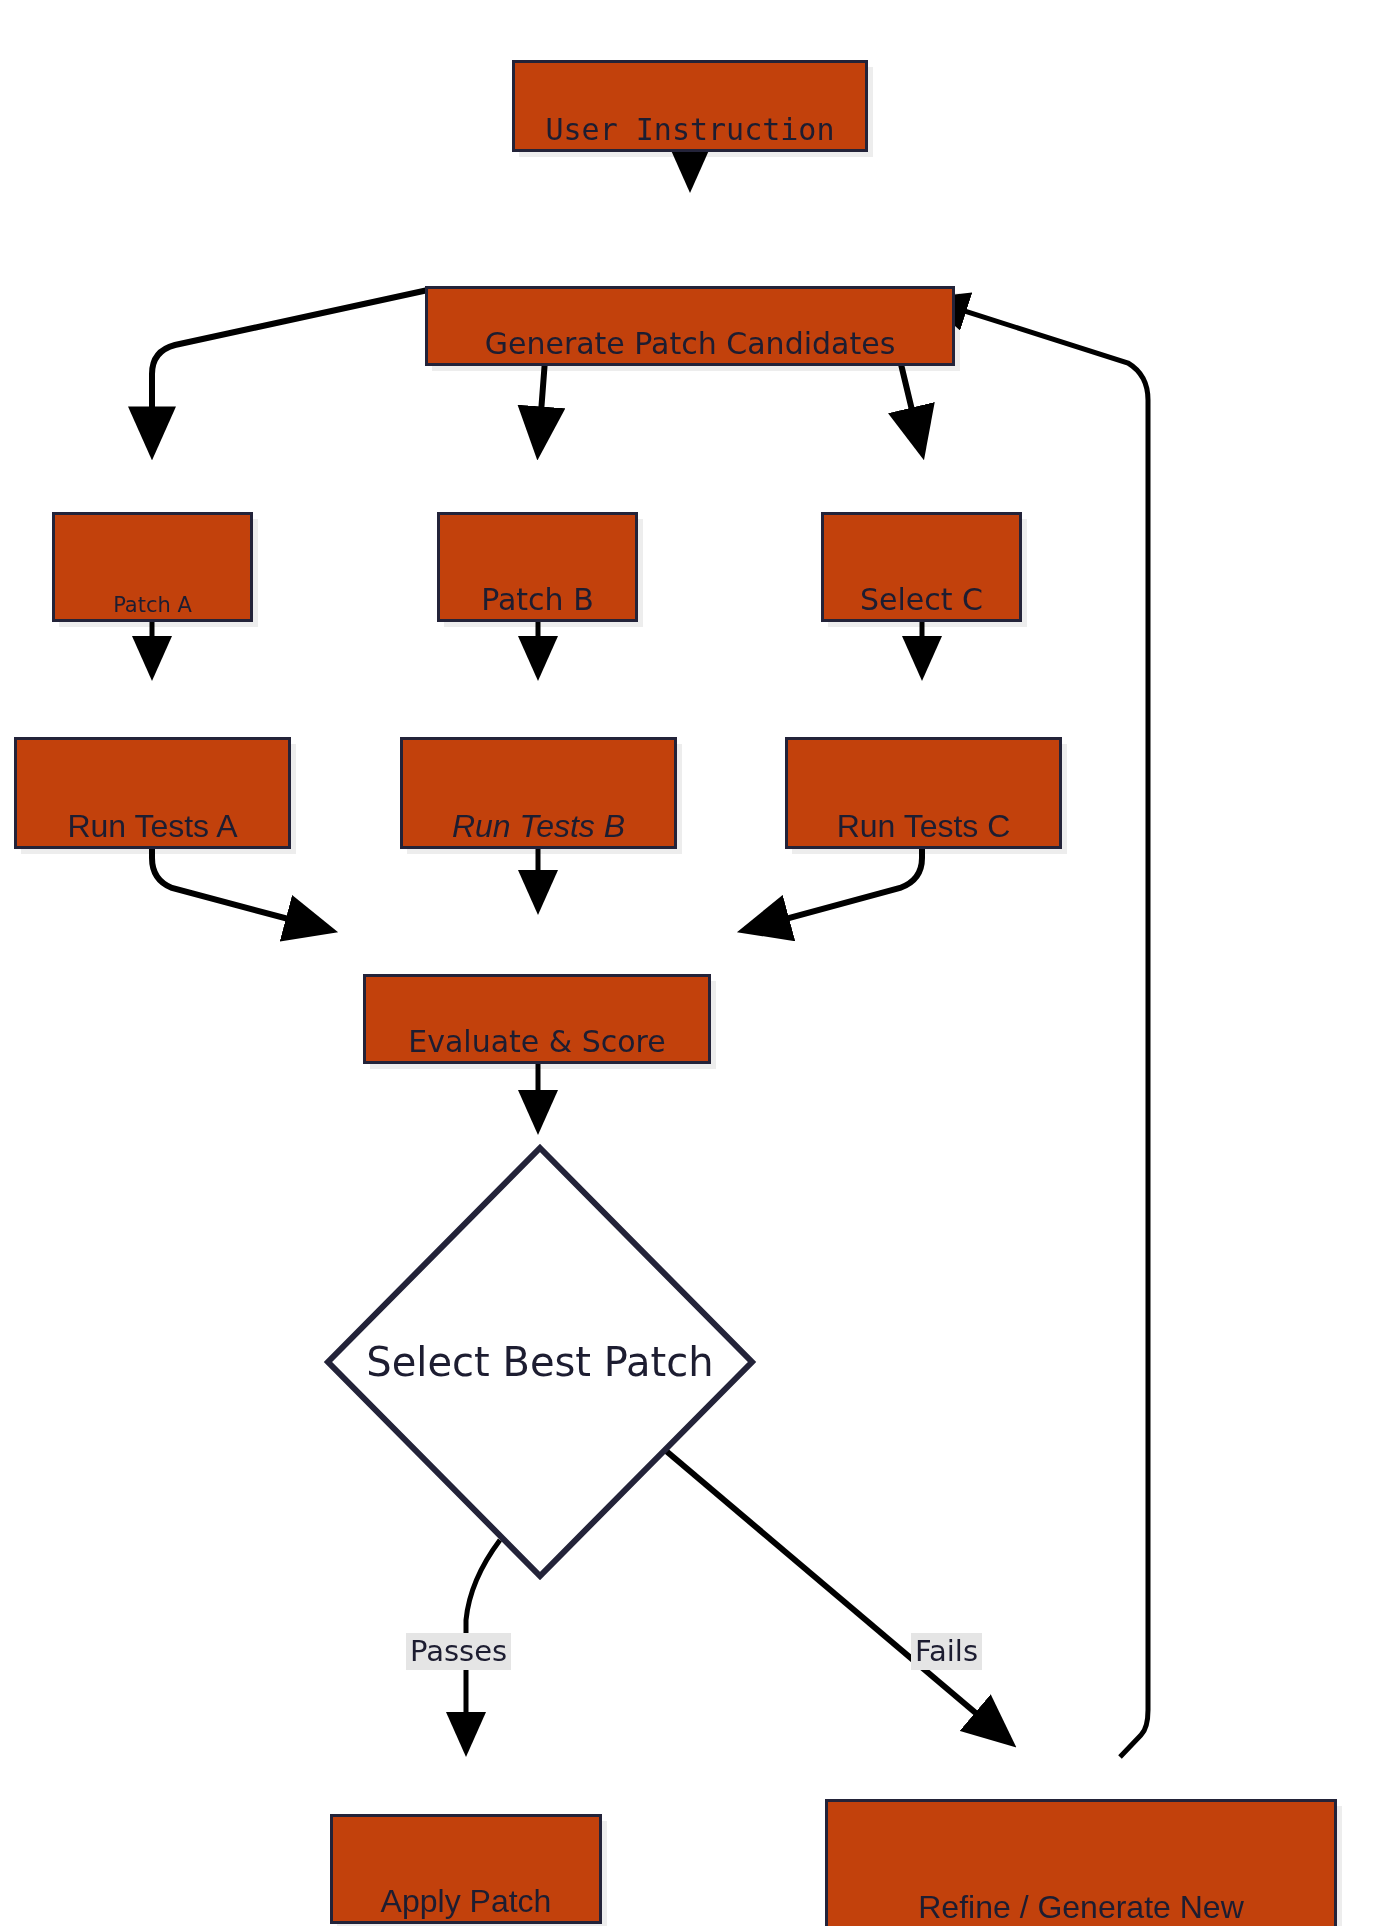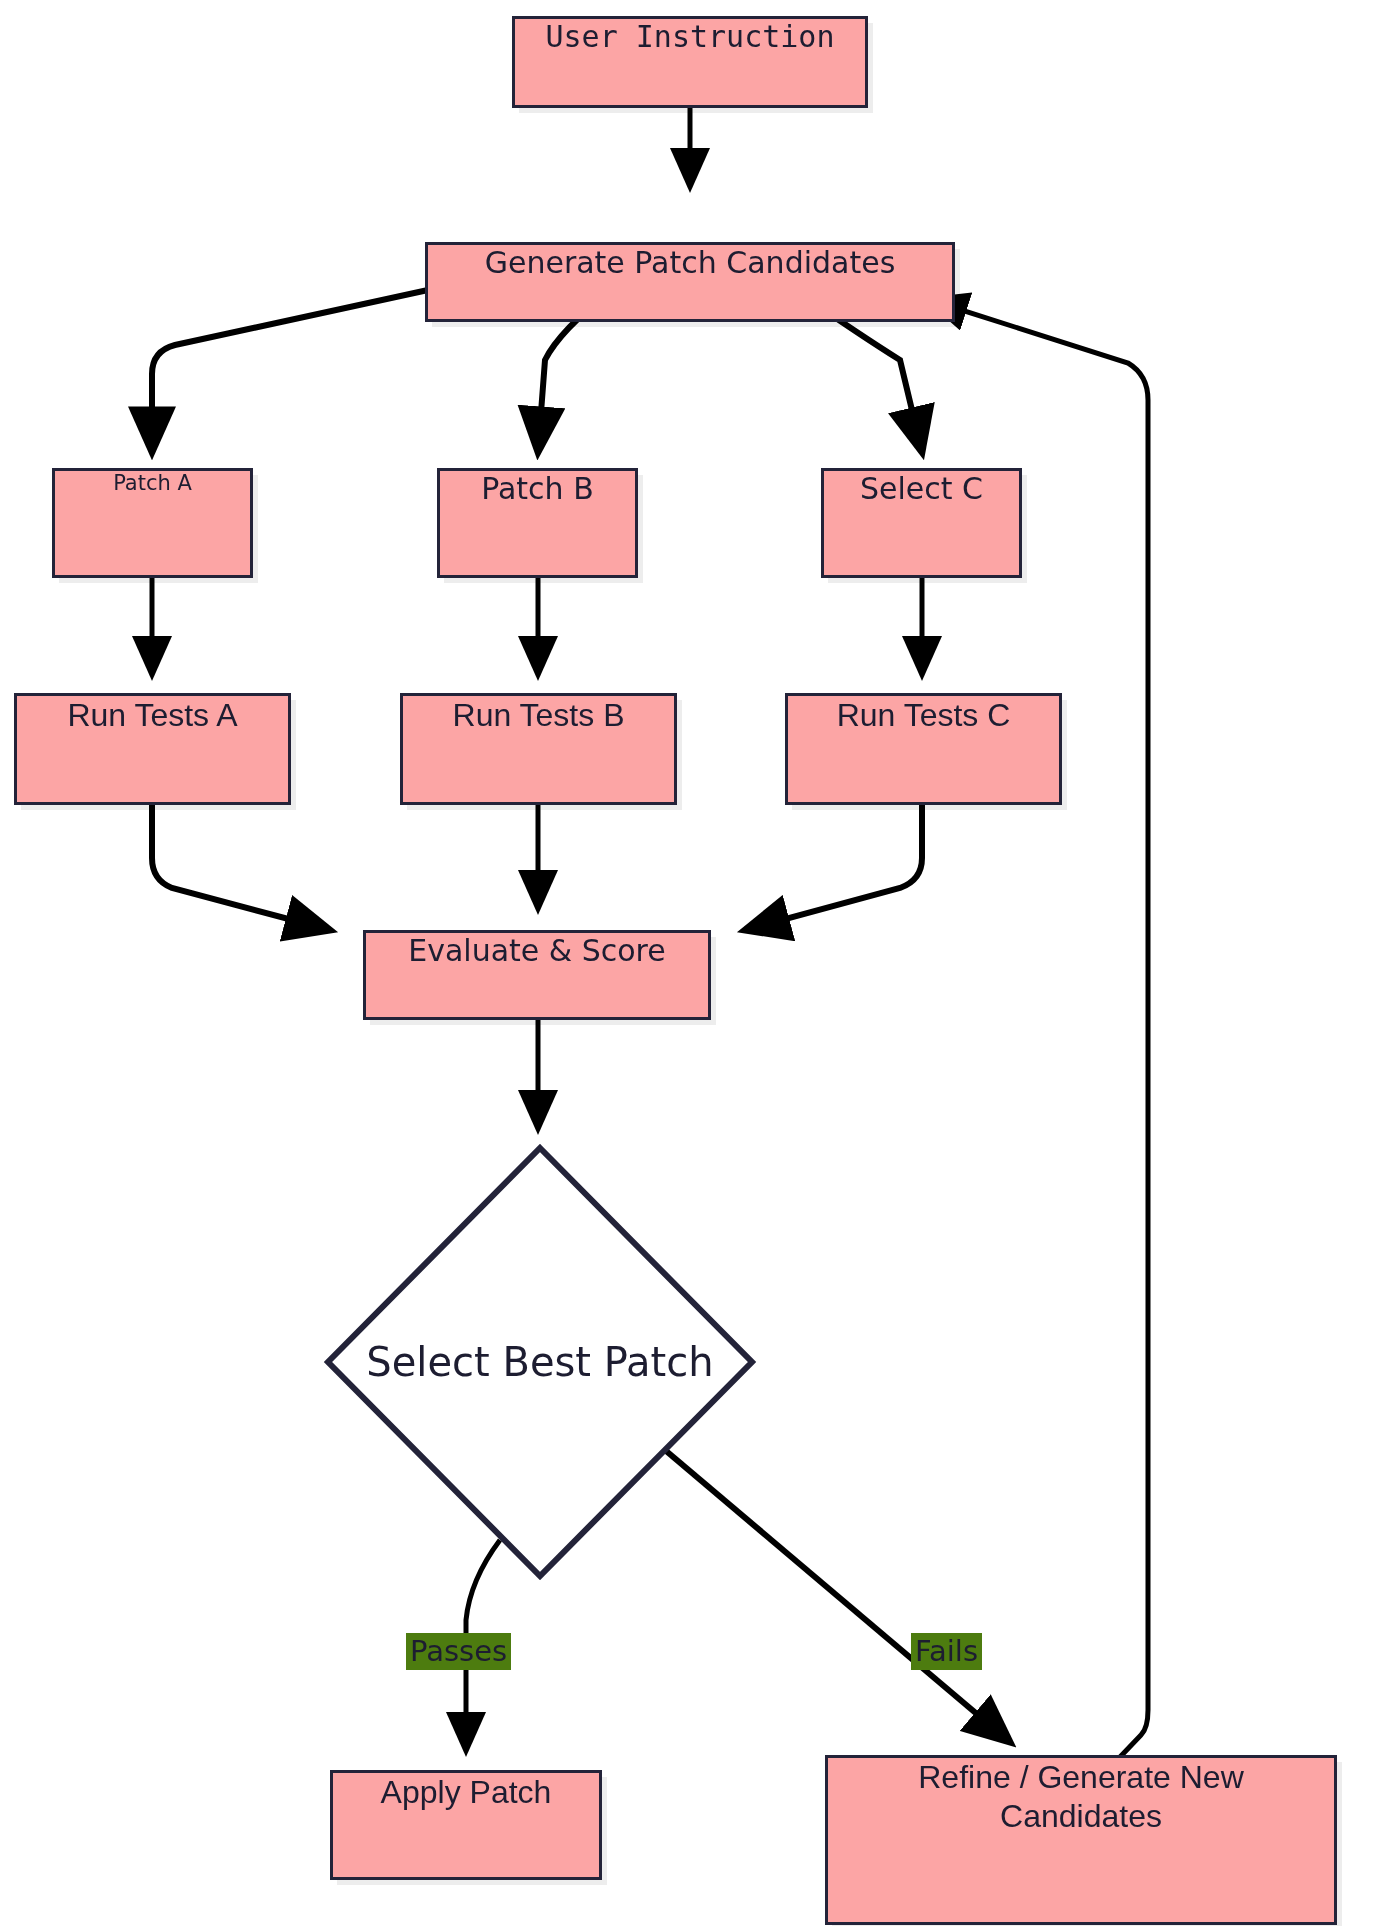--- a/index.html
+++ b/index.html
@@ -22,29 +22,30 @@
   #edge-layer {
     position: absolute;
     left: 0;
     top: 0;
     width: 1400px;
     height: 1926px;
   }
   .node {
     position: absolute;
     box-sizing: border-box;
-    background: #fca5a5;
+    background: #c2410c;
     border: 3px solid #232339;
     display: flex;
-    align-items: flex-start;
+    align-items: flex-end;
     justify-content: center;
     text-align: center;
     color: #1d1d31;
     box-shadow: 6px 6px 0 -1px rgba(0,0,0,0.07);
     z-index: 2;
+    margin-top: 44px;
   }
   .node-label {
     display: block;
     line-height: 1.22;
     padding: 0 10px;
     white-space: pre-line;
   }
   .mono { font-family: "DejaVu Sans Mono", monospace; }
   .sans { font-family: "DejaVu Sans", sans-serif; }
   .lib  { font-family: "Liberation Sans", sans-serif; }
@@ -66,21 +67,21 @@
     display: flex;
     align-items: center;
     justify-content: center;
     color: #1d1d31;
     font-size: 40px;
     font-family: "DejaVu Sans", sans-serif;
   }
 
   .edge-label {
     position: absolute;
-    background: #4d7c0f;
+    background: #e5e5e5;
     color: #1d1d31;
     font-family: "DejaVu Sans", sans-serif;
     font-size: 29px;
     line-height: 1.12;
     padding: 2px 4px 3px 4px;
     white-space: nowrap;
     z-index: 3;
   }
 </style>
 </head>
@@ -142,21 +143,21 @@
 
   <div class="node" style="left:821px; top:468px; width:201px; height:110px;">
     <span class="node-label sans" style="font-size:30px;">Select C</span>
   </div>
 
   <div class="node" style="left:14px; top:693px; width:277px; height:112px;">
     <span class="node-label lib" style="font-size:32px;">Run Tests A</span>
   </div>
 
   <div class="node" style="left:400px; top:693px; width:277px; height:112px;">
-    <span class="node-label lib" style="font-size:32px;">Run Tests B</span>
+    <span class="node-label lib" style="font-size:32px;font-style:italic;">Run Tests B</span>
   </div>
 
   <div class="node" style="left:785px; top:693px; width:277px; height:112px;">
     <span class="node-label lib" style="font-size:32px;">Run Tests C</span>
   </div>
 
   <div class="node" style="left:363px; top:930px; width:348px; height:90px;">
     <span class="node-label sans" style="font-size:30px;">Evaluate &amp; Score</span>
   </div>
 

